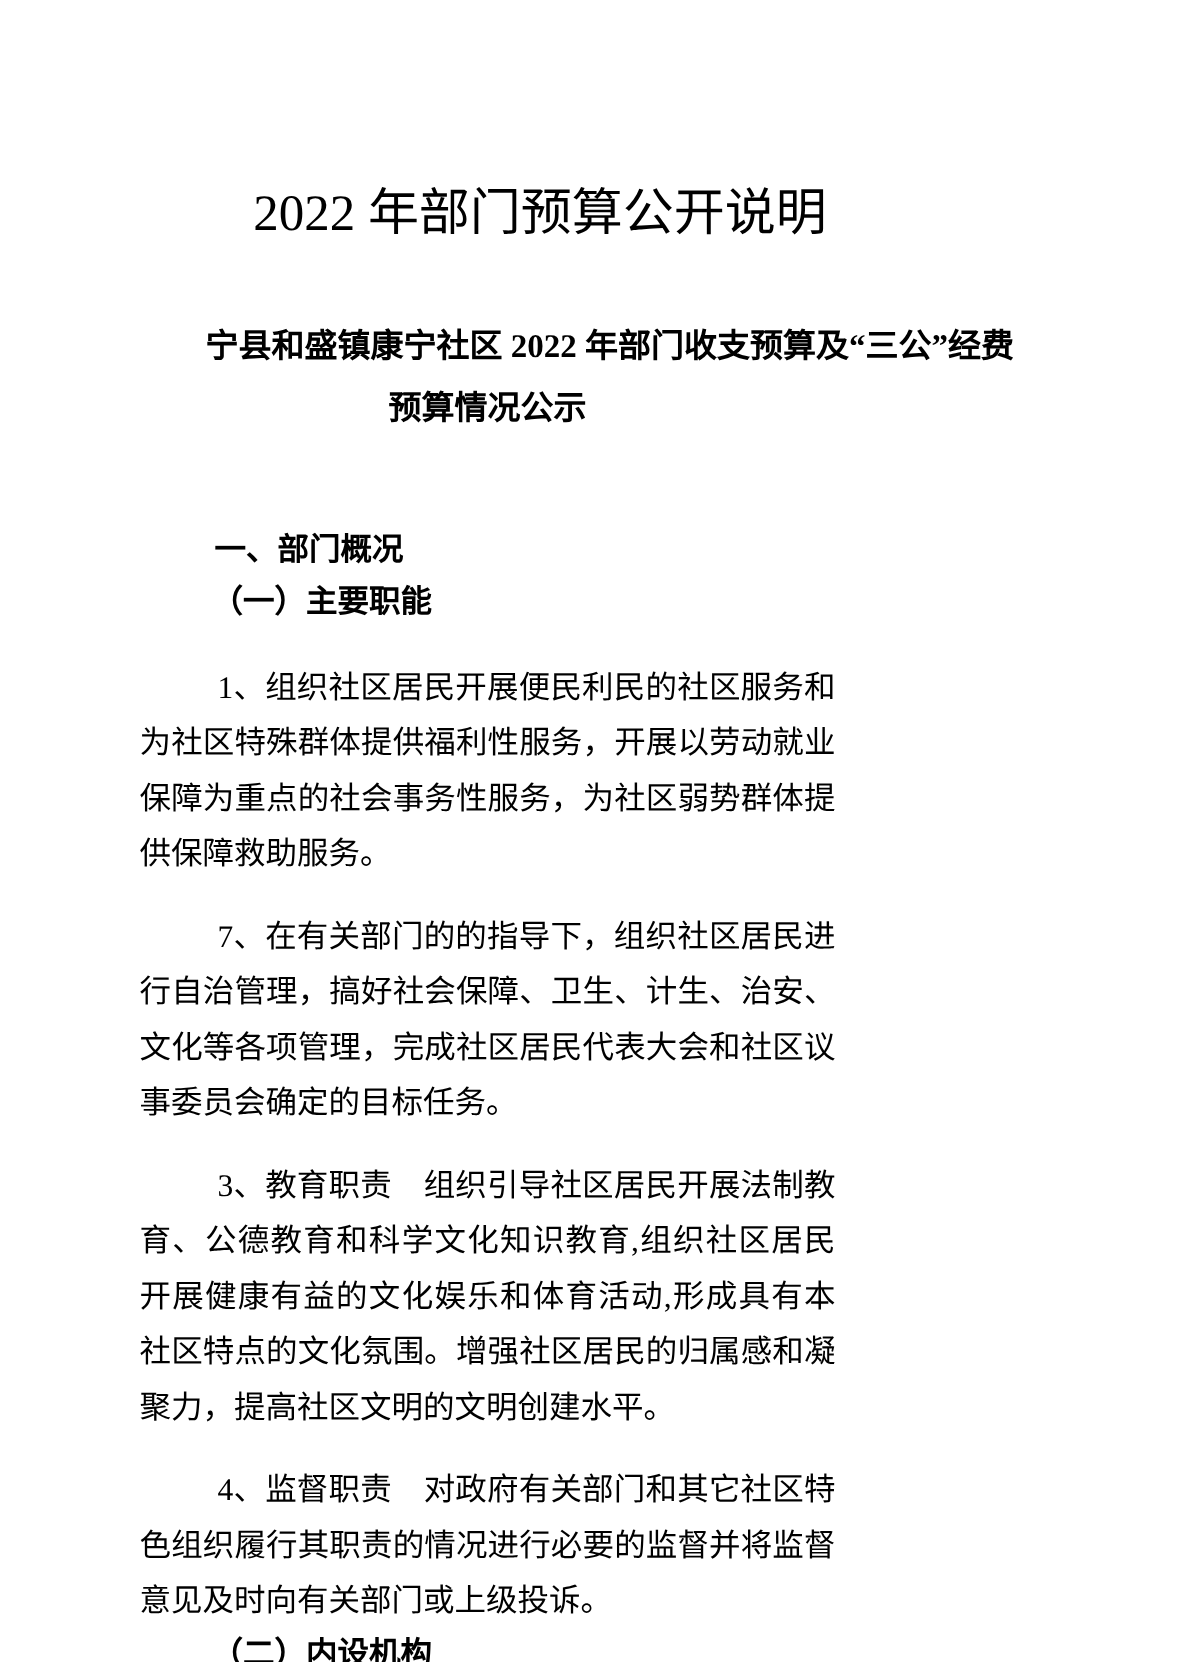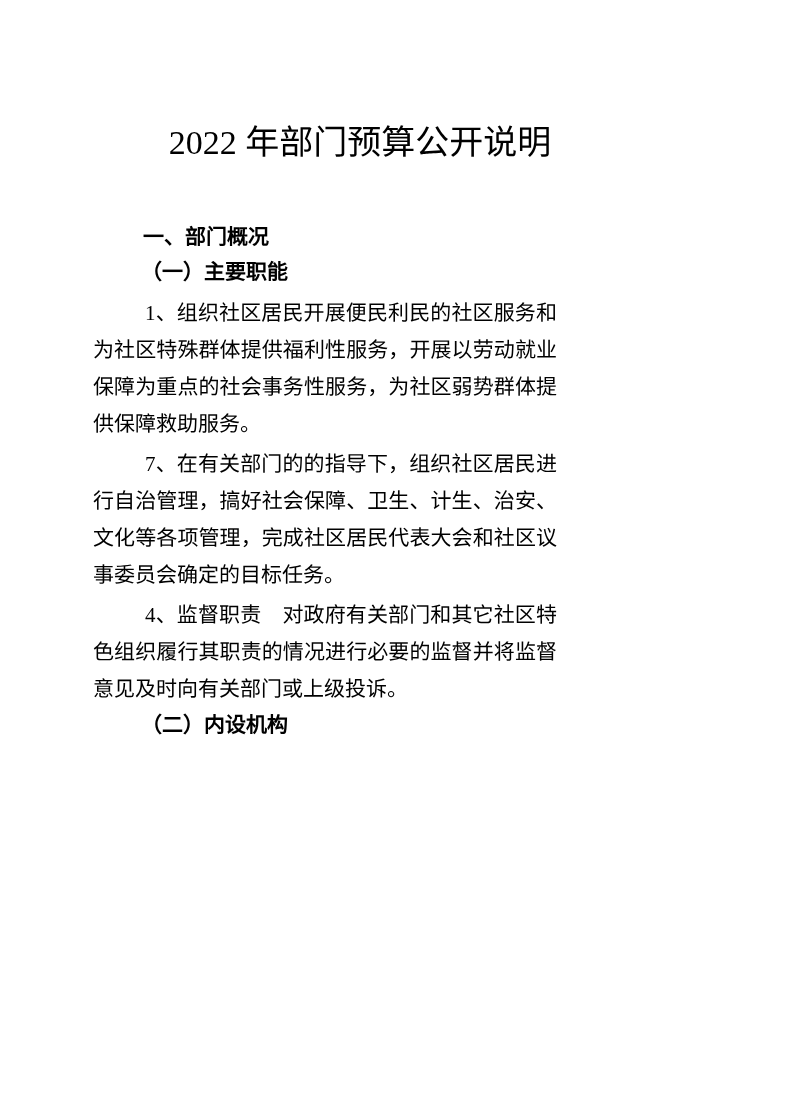--- a/index.html
+++ b/index.html
@@ -50,40 +50,45 @@
     line-height: 37px;
     padding-left: 48px;
     font-family: Liberation Mono, monospace;
   }
   .para {
     font-size: 21px;
     font-weight: 400;
     line-height: 37px;
     text-indent: 52px;
     text-align: justify;
-    margin-top: 3px;
+    margin-top: 18px;
     font-family: "Liberation Serif", "DejaVu Serif", serif;
   }
   .mt0 { margin-top: 0; }
 </style>
 </head>
 <body>
 
 <div class="page">
 
   <h1 class="doc-title">2022 年部门预算公开说明</h1>
 
+  <div class="doc-subtitle">
+    <div class="subtitle-line line1">宁县和盛镇康宁社区 2022 年部门收支预算及“三公”经费</div>
+    <div class="subtitle-line">预算情况公示</div>
+  </div>
 
   <h2 class="h1">一、部门概况</h2>
 
   <h3 class="h2">（一）主要职能</h3>
 
   <p class="para">1、组织社区居民开展便民利民的社区服务和为社区特殊群体提供福利性服务，开展以劳动就业保障为重点的社会事务性服务，为社区弱势群体提供保障救助服务。</p>
 
   <p class="para">7、在有关部门的的指导下，组织社区居民进行自治管理，搞好社会保障、卫生、计生、治安、文化等各项管理，完成社区居民代表大会和社区议事委员会确定的目标任务。</p>
 
+  <p class="para">3、教育职责　组织引导社区居民开展法制教育、公德教育和科学文化知识教育,组织社区居民开展健康有益的文化娱乐和体育活动,形成具有本社区特点的文化氛围。增强社区居民的归属感和凝聚力，提高社区文明的文明创建水平。</p>
 
   <p class="para">4、监督职责　对政府有关部门和其它社区特色组织履行其职责的情况进行必要的监督并将监督意见及时向有关部门或上级投诉。</p>
 
   <h3 class="h2 mt0">（二）内设机构</h3>
 
 
 </div>
 
 </body></html>

